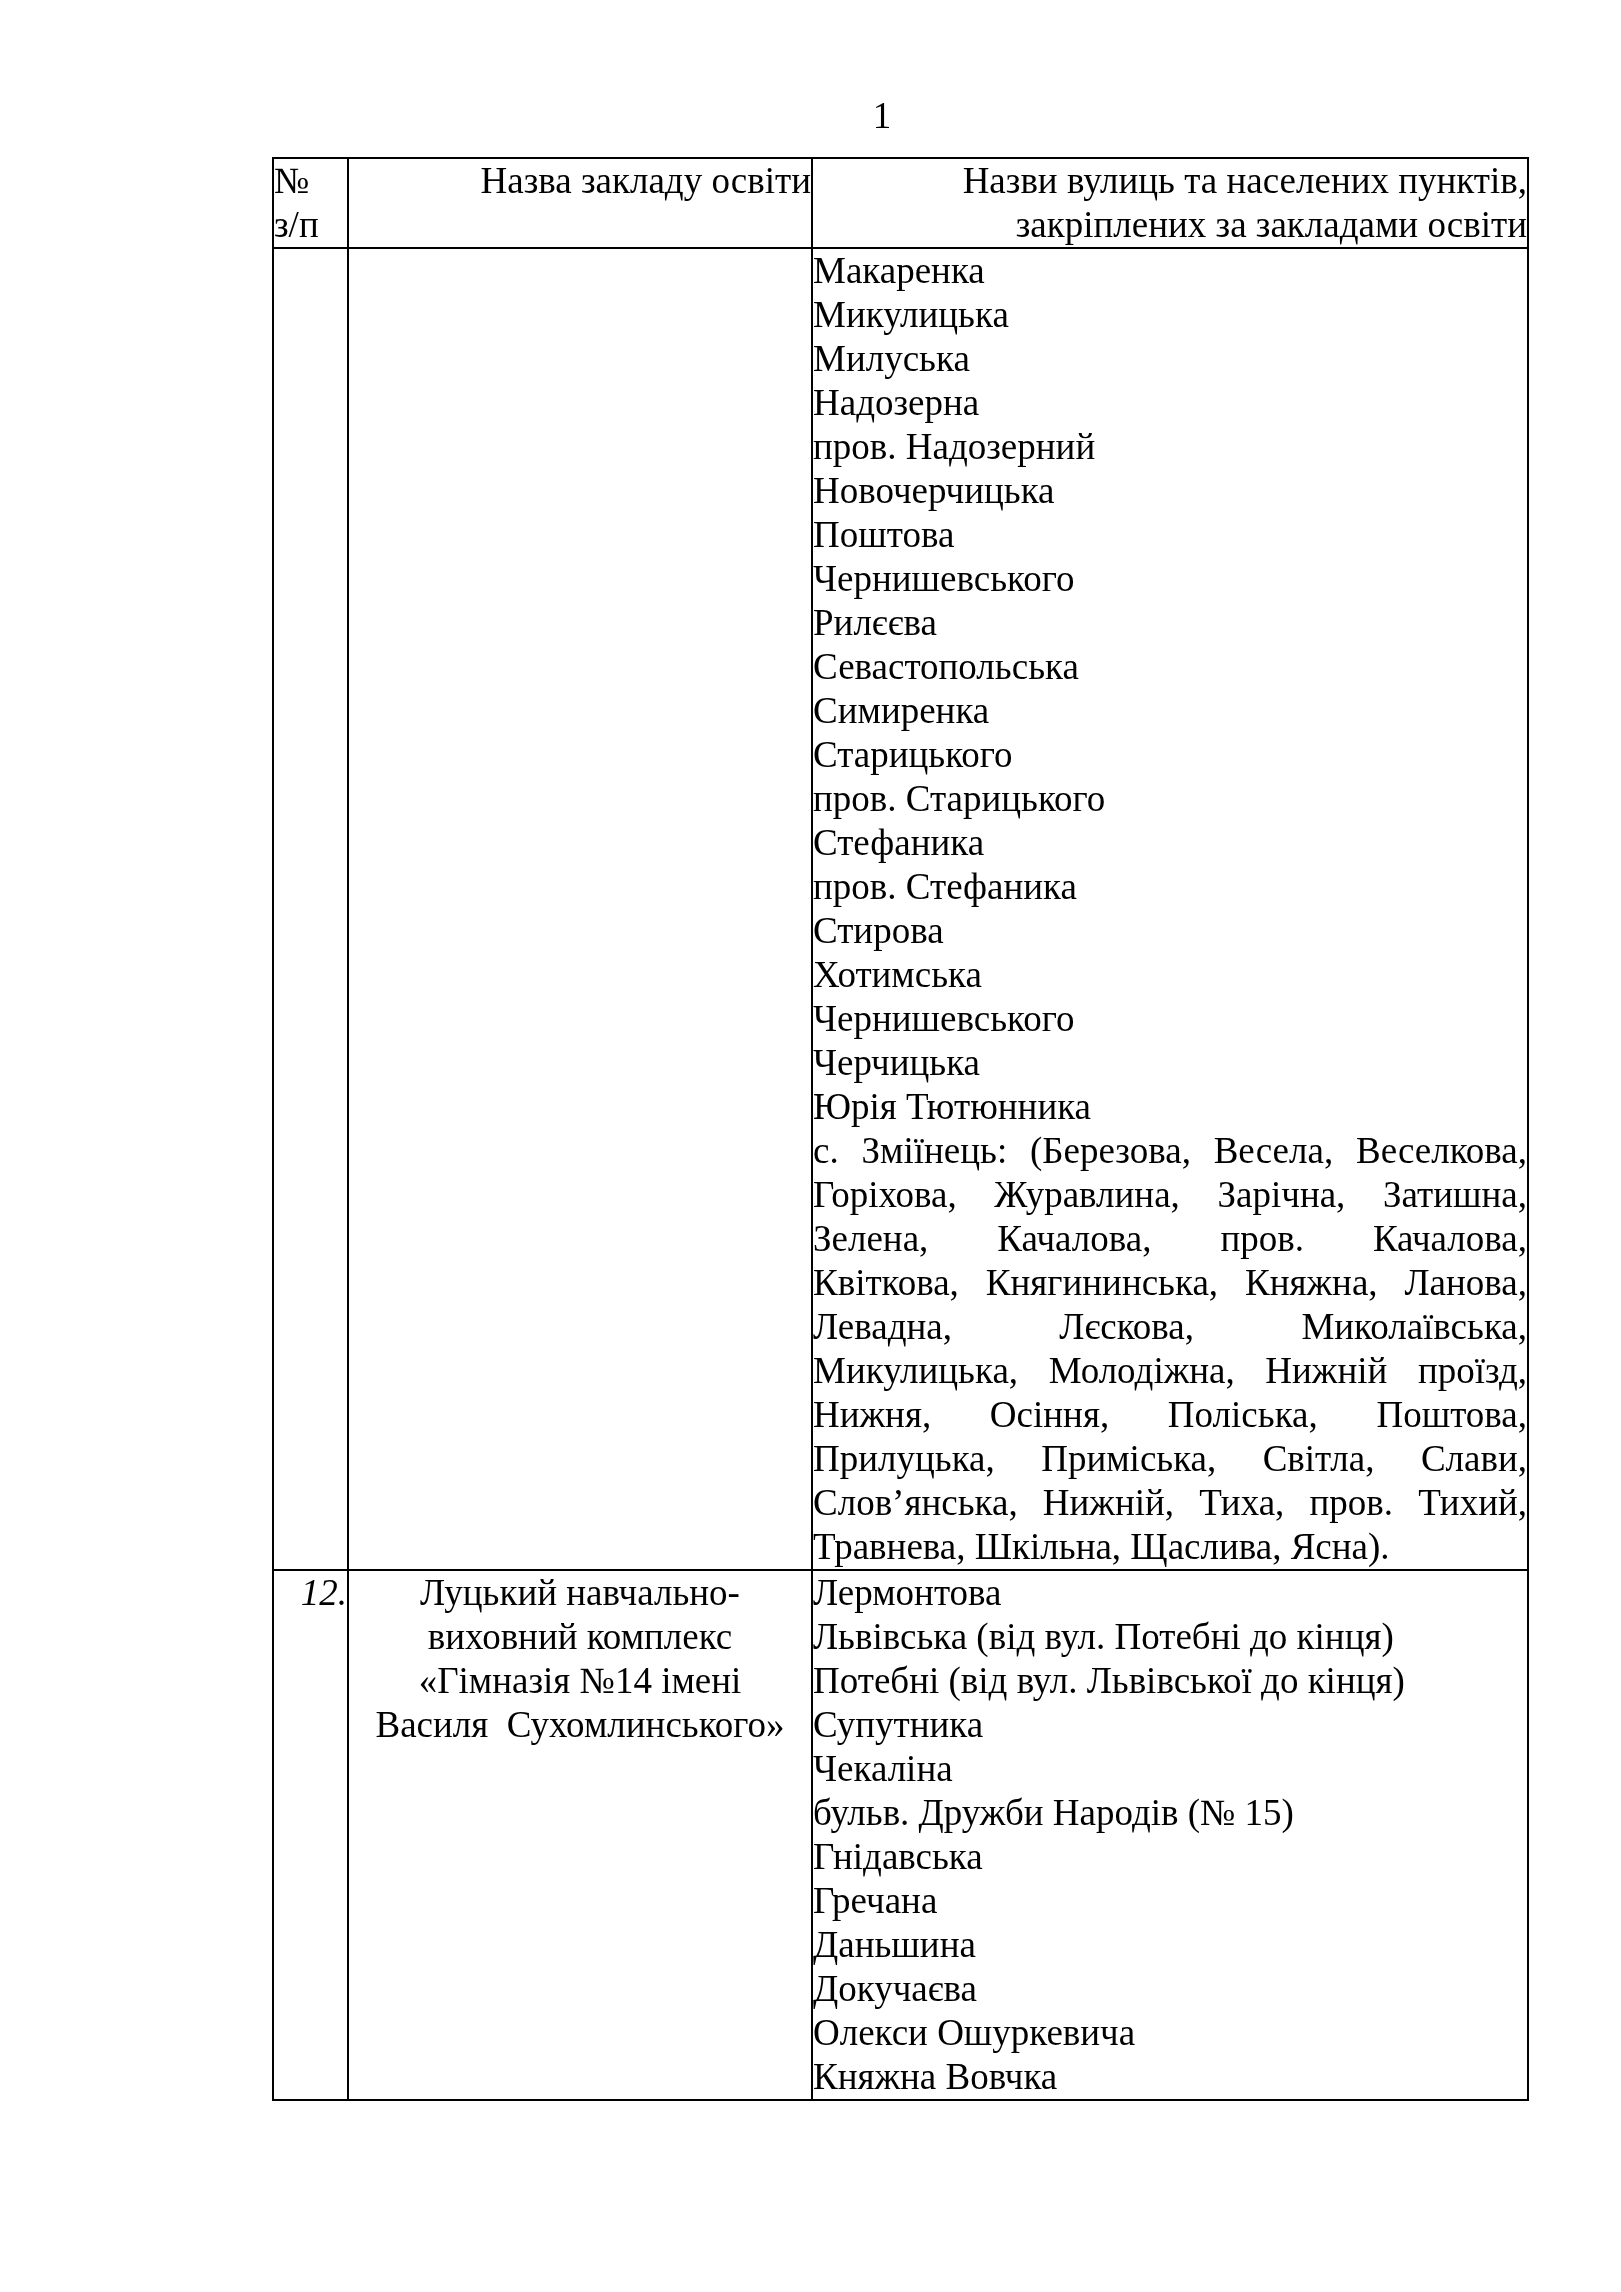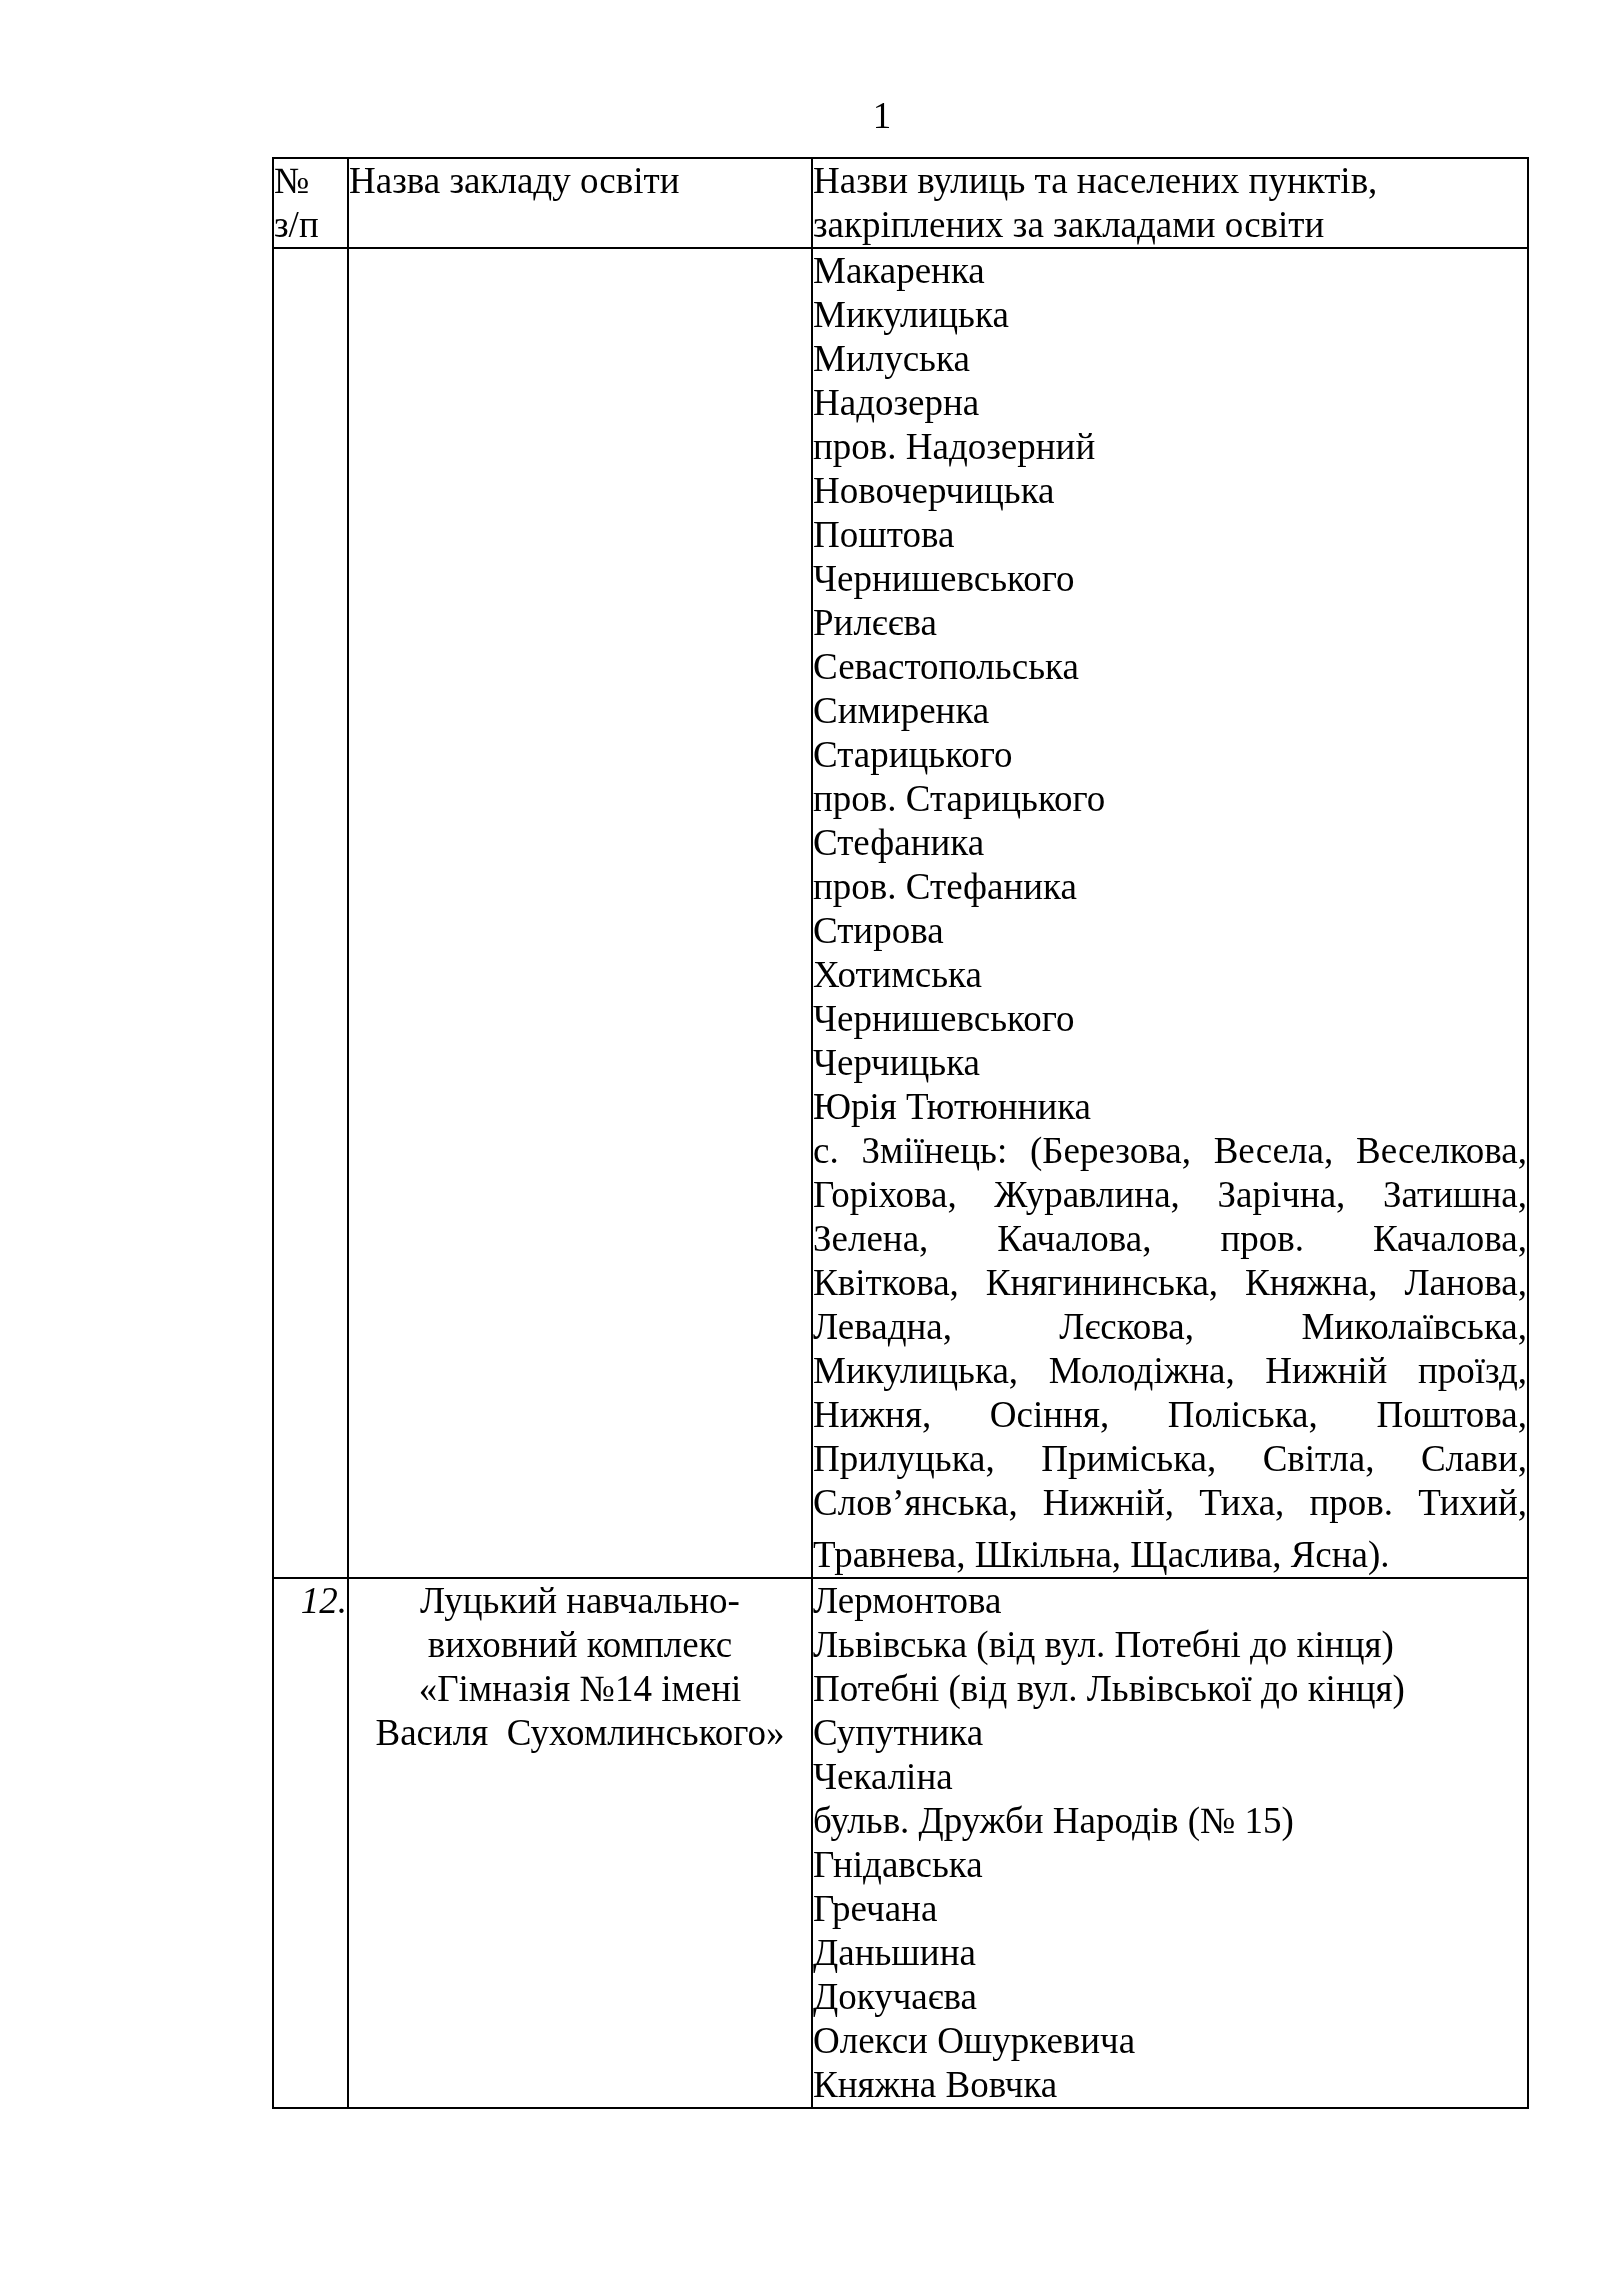--- a/index.html
+++ b/index.html
@@ -32,30 +32,30 @@
   table.streets-table td {
     border: 2px solid #000000;
     vertical-align: top;
     padding: 0;
   }
   col.c-num { width: 75px; }
   col.c-school { width: 464px; }
   col.c-streets { width: 716px; }
 
   .hdr-num { padding: 2px 3.9px 2px 9.8px; text-align: left; }
-  .hdr-center { padding: 2px 5.9px; text-align: left; border-radius: 26px; }
+  .hdr-center { padding: 2px 5.9px; text-align: right; border-radius: 26px; }
 
   .cell-num { padding: 3.9px 3.9px 0 7.8px; text-align: right; font-style: italic; }
   .cell-school { padding: 3.9px 5.9px 0 5.9px; text-align: center; margin-top: 28px; }
   .cell-school .school-line { white-space: pre-wrap; }
   .cell-streets { padding: 3.9px 11.8px 0 14.7px; font-family: Liberation Serif, serif; }
 
   .street-line { white-space: pre-wrap; }
   .para-line { text-align: justify; text-align-last: justify; }
-  .para-line:last-child { text-align: right; text-align-last: left; margin-top: 8px; }
+  .para-line:last-child { text-align: right; text-align-last: left; }
 </style>
 </head>
 <body>
 
 <div class="page">
 
   <div class="page-number">1</div>
 
   <table class="streets-table">
     <colgroup>

